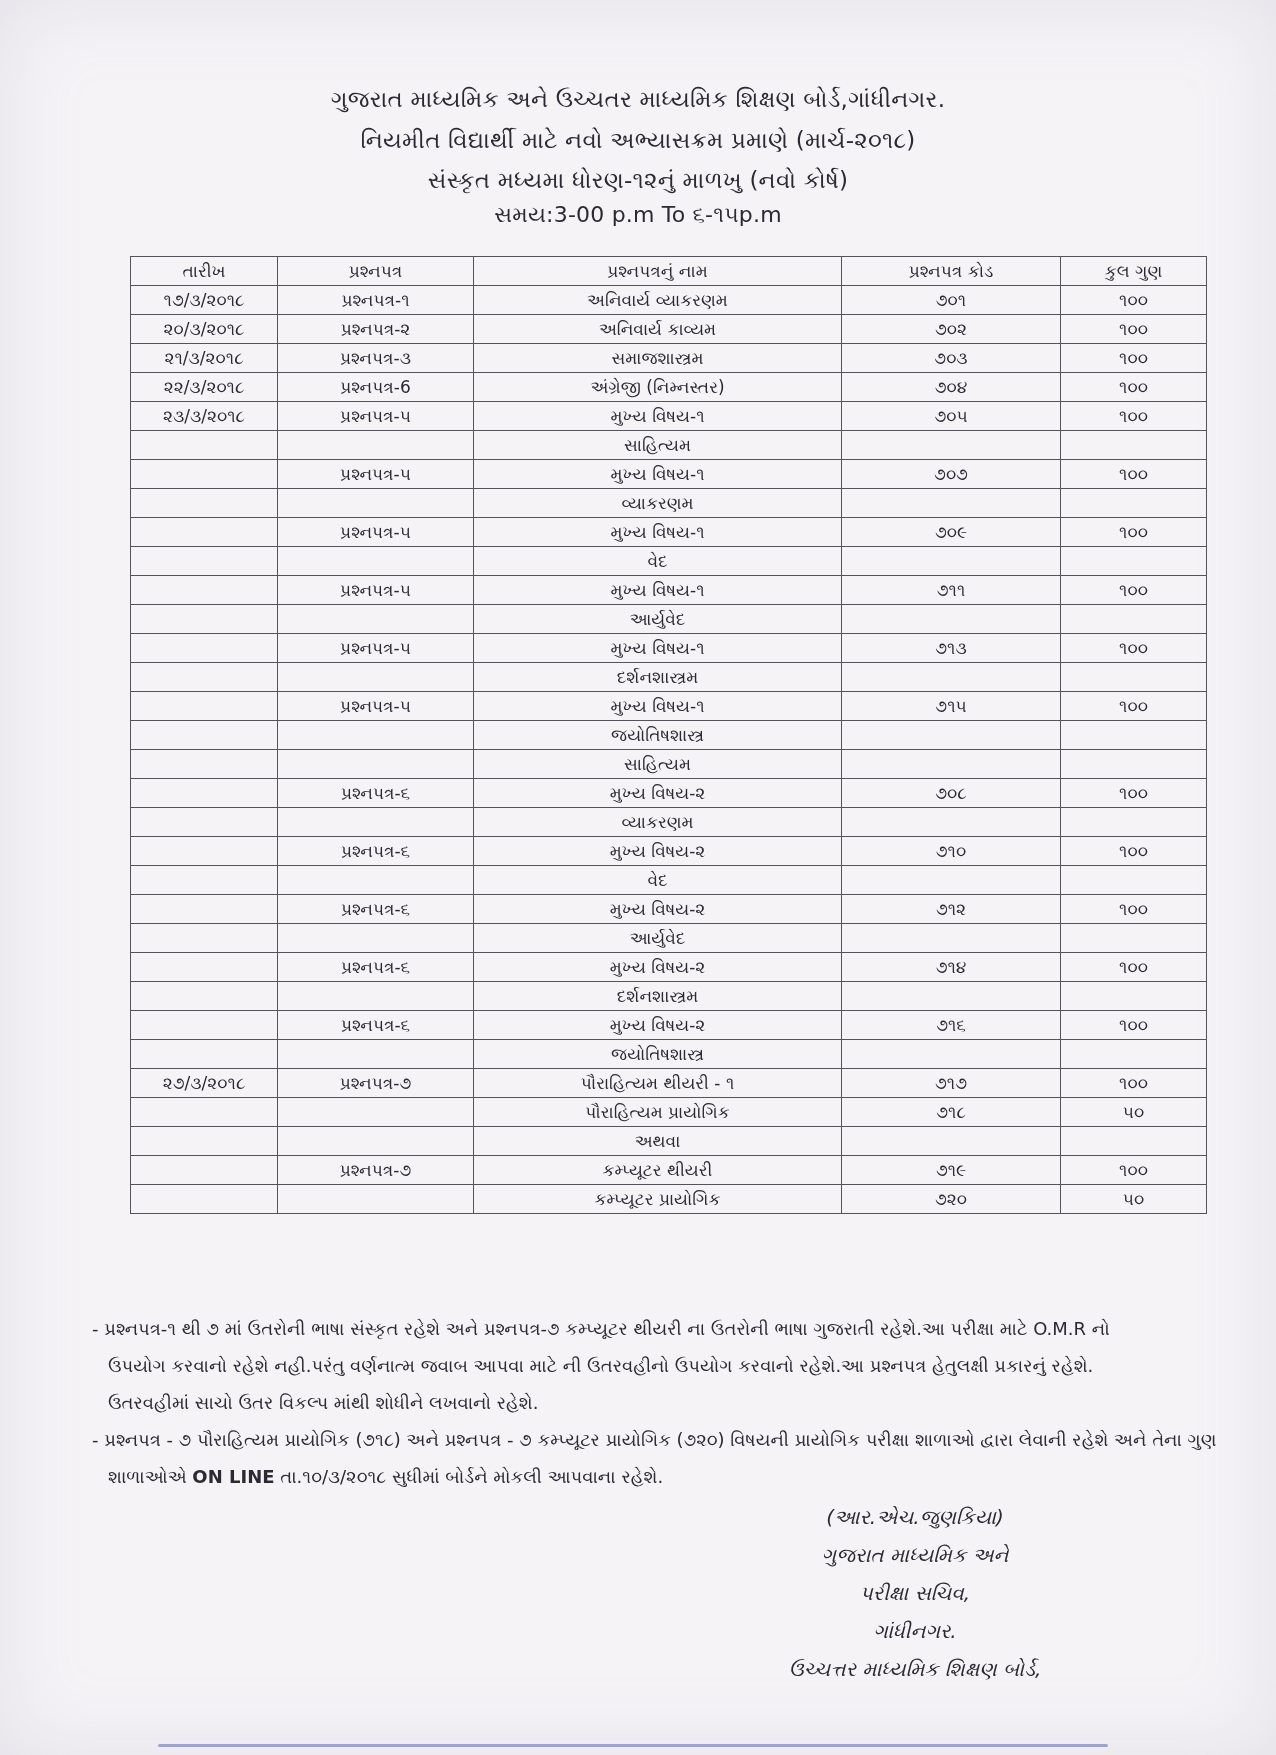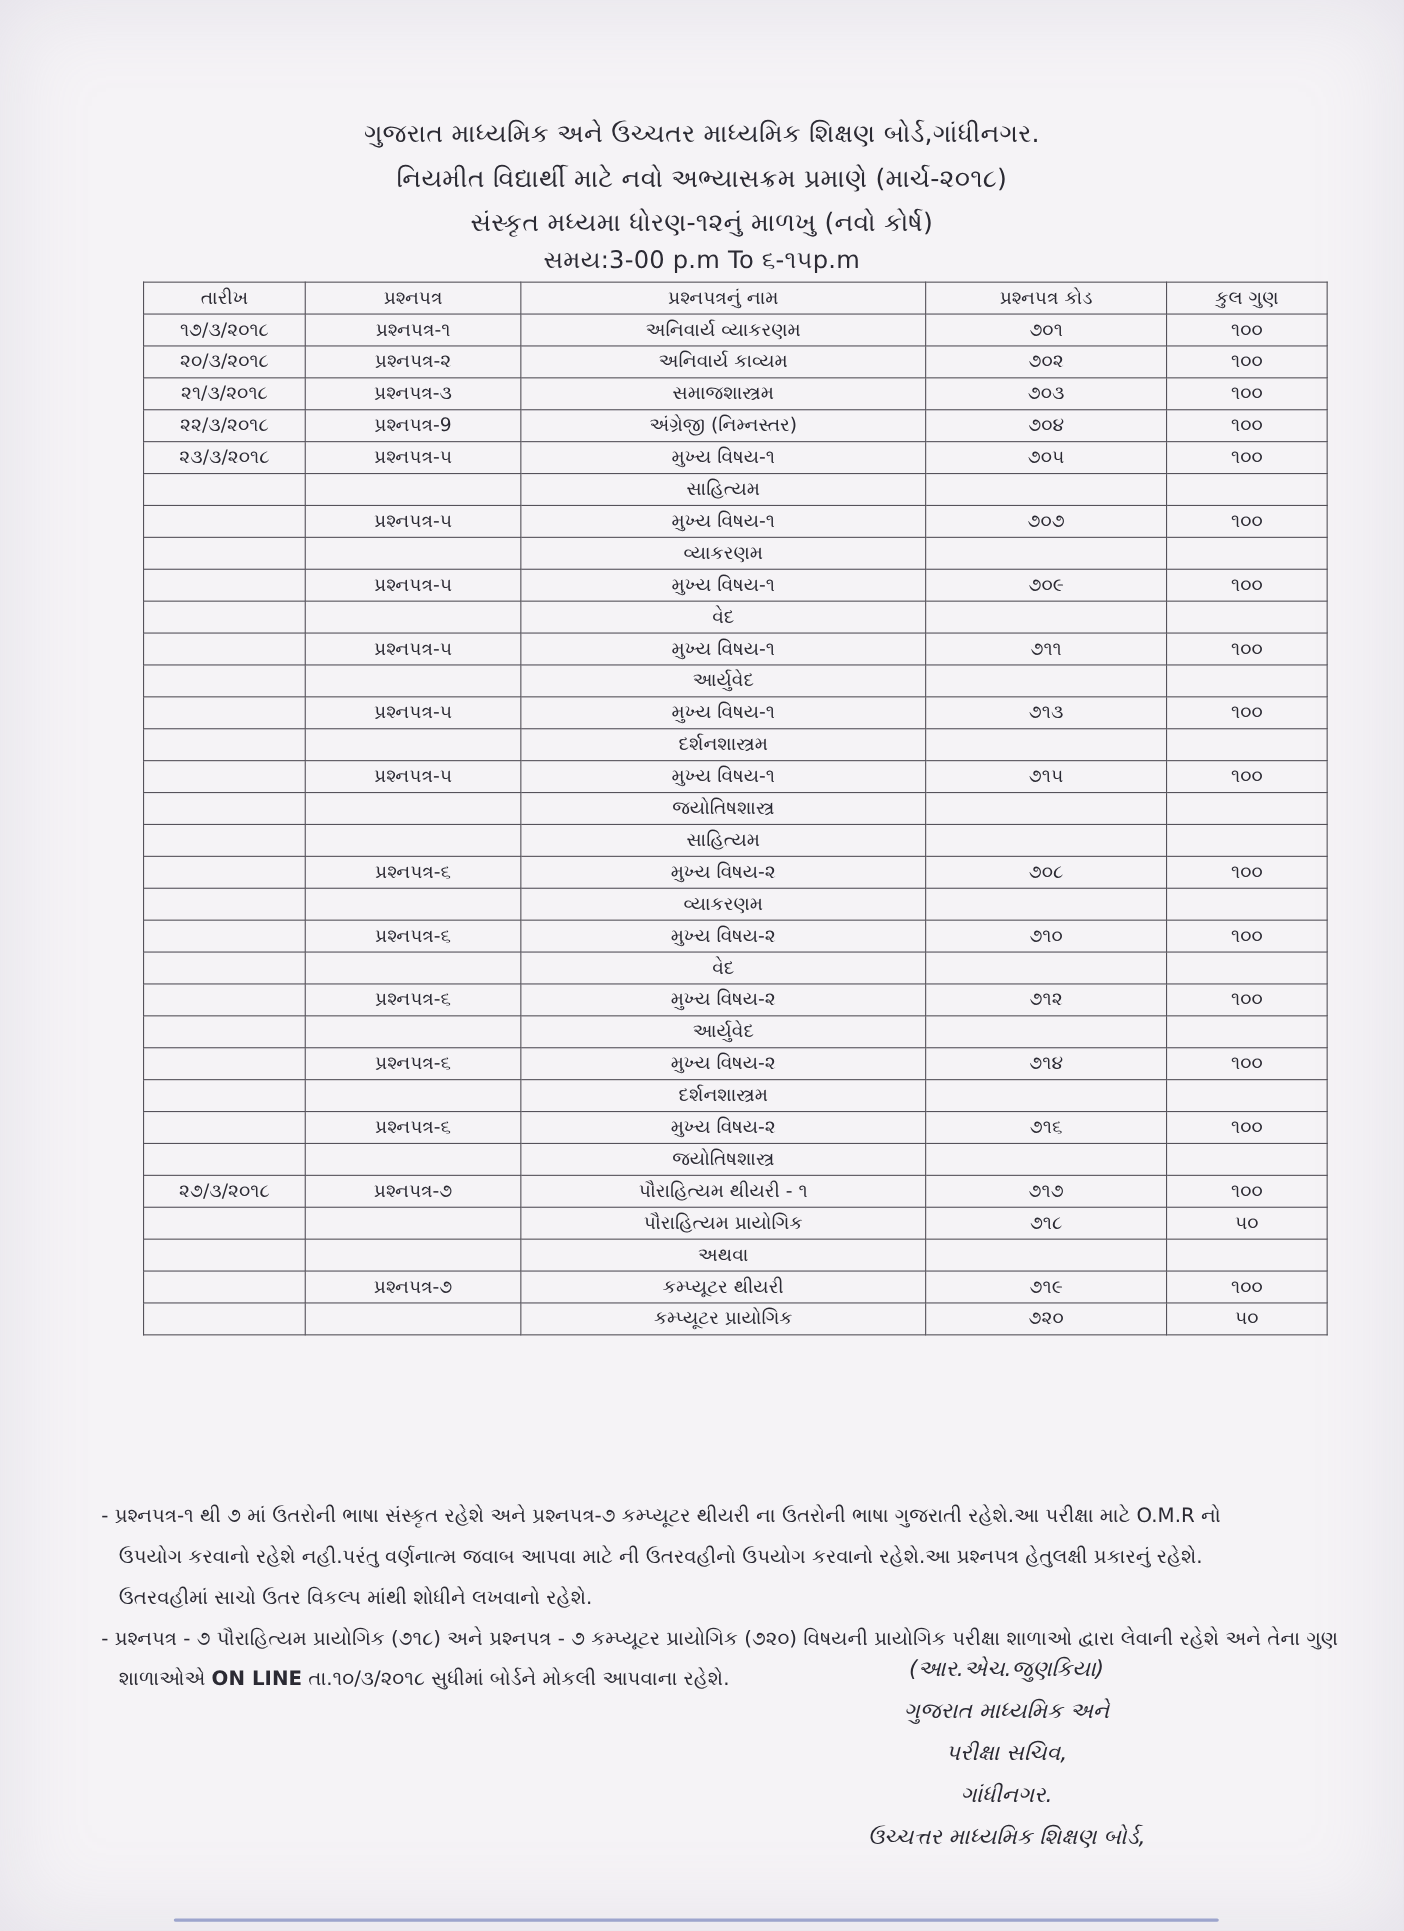--- a/index.html
+++ b/index.html
@@ -13,21 +13,21 @@
   .page {
     position:relative;
     width:1276px; height:1755px;
     margin:0 auto;
     background:var(--paper);
     color:var(--ink);
     font-family:"DejaVu Sans", sans-serif;
     overflow:hidden;
     box-shadow: inset 0 0 80px rgba(170,165,185,.22);
   }
-  .hdr { position:absolute; left:0; width:100%; text-align:center; letter-spacing:.2px;margin-top:23px; }
+  .hdr { position:absolute; left:0; width:100%; text-align:center; letter-spacing:.2px; }
   .hdr.l1 { top:86px;  font-size:23px; }
   .hdr.l2 { top:127px; font-size:23px; }
   .hdr.l3 { top:167px; font-size:23px; }
   .hdr.time { top:202px; font-size:22px; }
 
   table.tt {
     position:absolute; top:256px; left:130px; width:1076px;
     border-collapse:collapse; table-layout:fixed;
     font-size:17px;
   }
@@ -35,21 +35,21 @@
     border:1.5px solid var(--line);
     height:29px;
     text-align:center; vertical-align:middle;
     padding:0 4px;
     font-weight:normal;
     overflow:hidden; white-space:nowrap;
   }
   table.tt th { font-size:17px; }
 
   .notes {
-    position:absolute; top:1360px; left:92px; width:1110px;
+    position:absolute; top:1310px; left:92px; width:1110px;
     font-size:18px;
   }
   .notes .nline { line-height:37px; white-space:nowrap; }
   .notes .cont { padding-left:16px; }
   .notes .latin-bold { font-weight:bold;margin-top:28px; }
 
   .sig {
     position:absolute; top:1498px; left:732px; width:366px;
     text-align:center; font-size:20px;font-style:italic;
   }
@@ -104,21 +104,21 @@
         </tr>
         <tr>
           <td>૨૧/૩/૨૦૧૮</td>
           <td>પ્રશ્નપત્ર-૩</td>
           <td>સમાજશાસ્ત્રમ</td>
           <td>૭૦૩</td>
           <td>૧૦૦</td>
         </tr>
         <tr>
           <td>૨૨/૩/૨૦૧૮</td>
-          <td>પ્રશ્નપત્ર-9</td>
+          <td>પ્રશ્નપત્ર-6</td>
           <td>અંગ્રેજી (નિમ્નસ્તર)</td>
           <td>૭૦૪</td>
           <td>૧૦૦</td>
         </tr>
         <tr>
           <td>૨૩/૩/૨૦૧૮</td>
           <td>પ્રશ્નપત્ર-૫</td>
           <td>મુખ્ય વિષય-૧</td>
           <td>૭૦૫</td>
           <td>૧૦૦</td>

